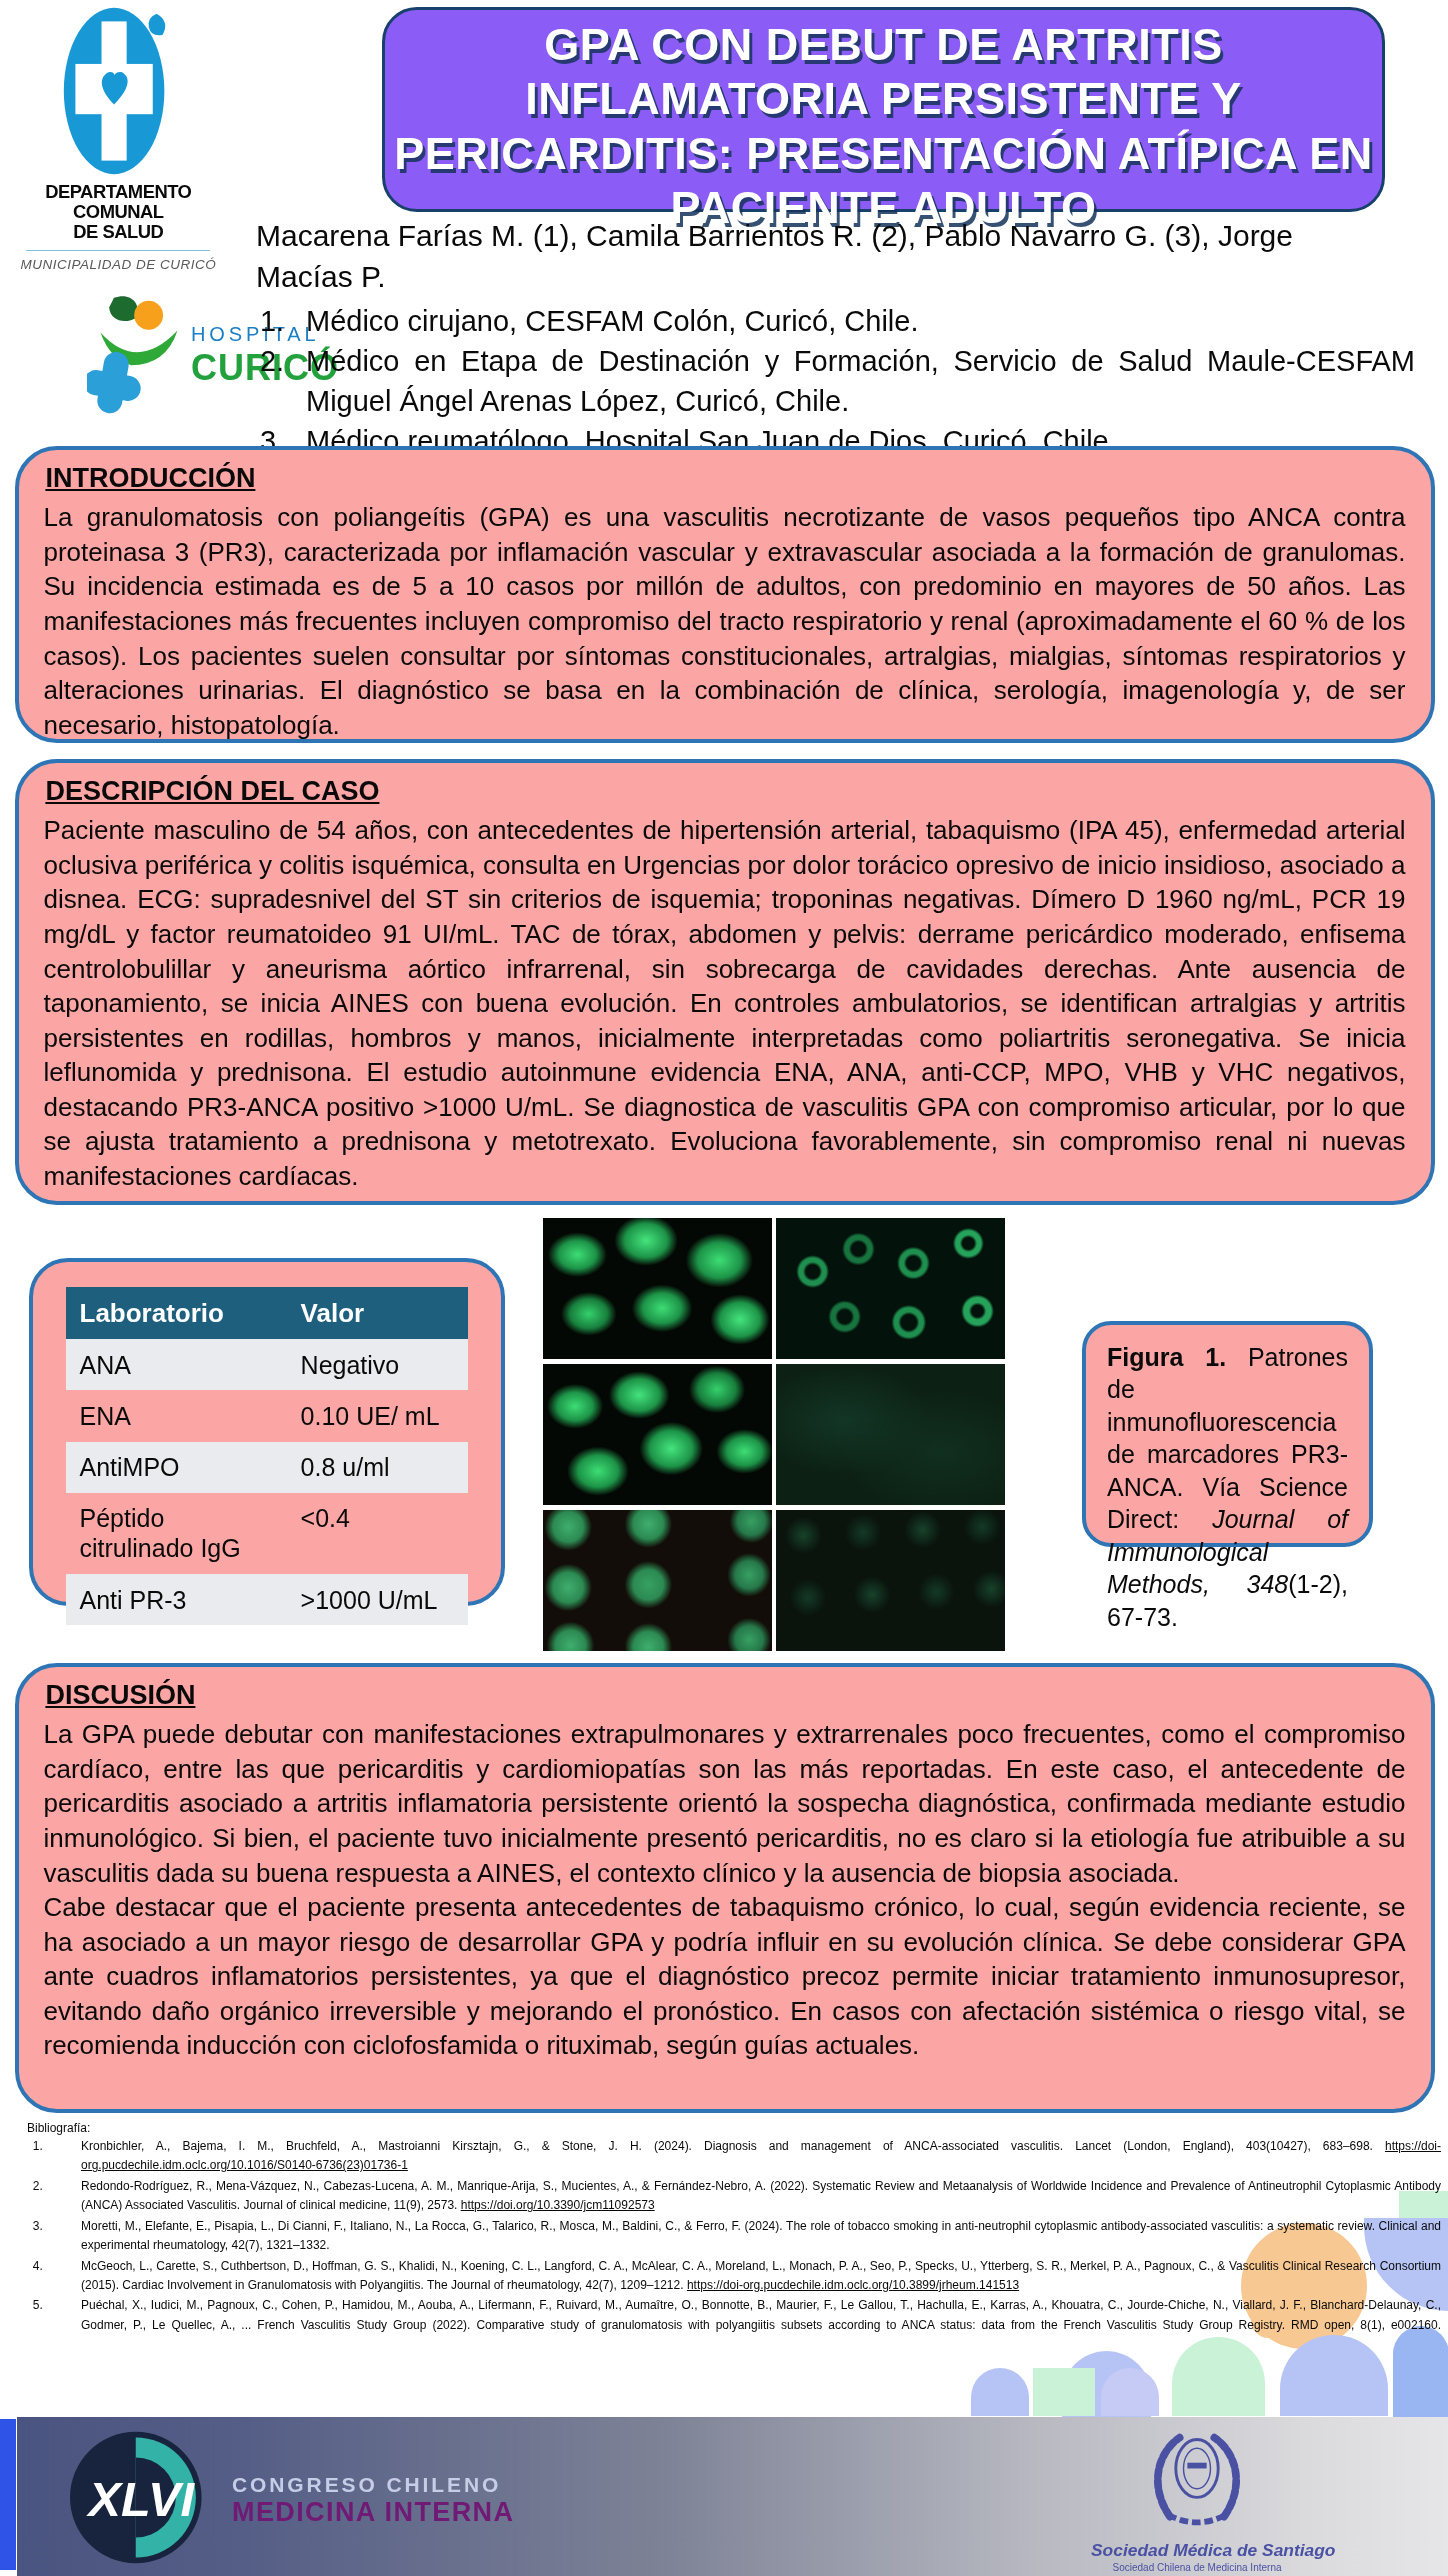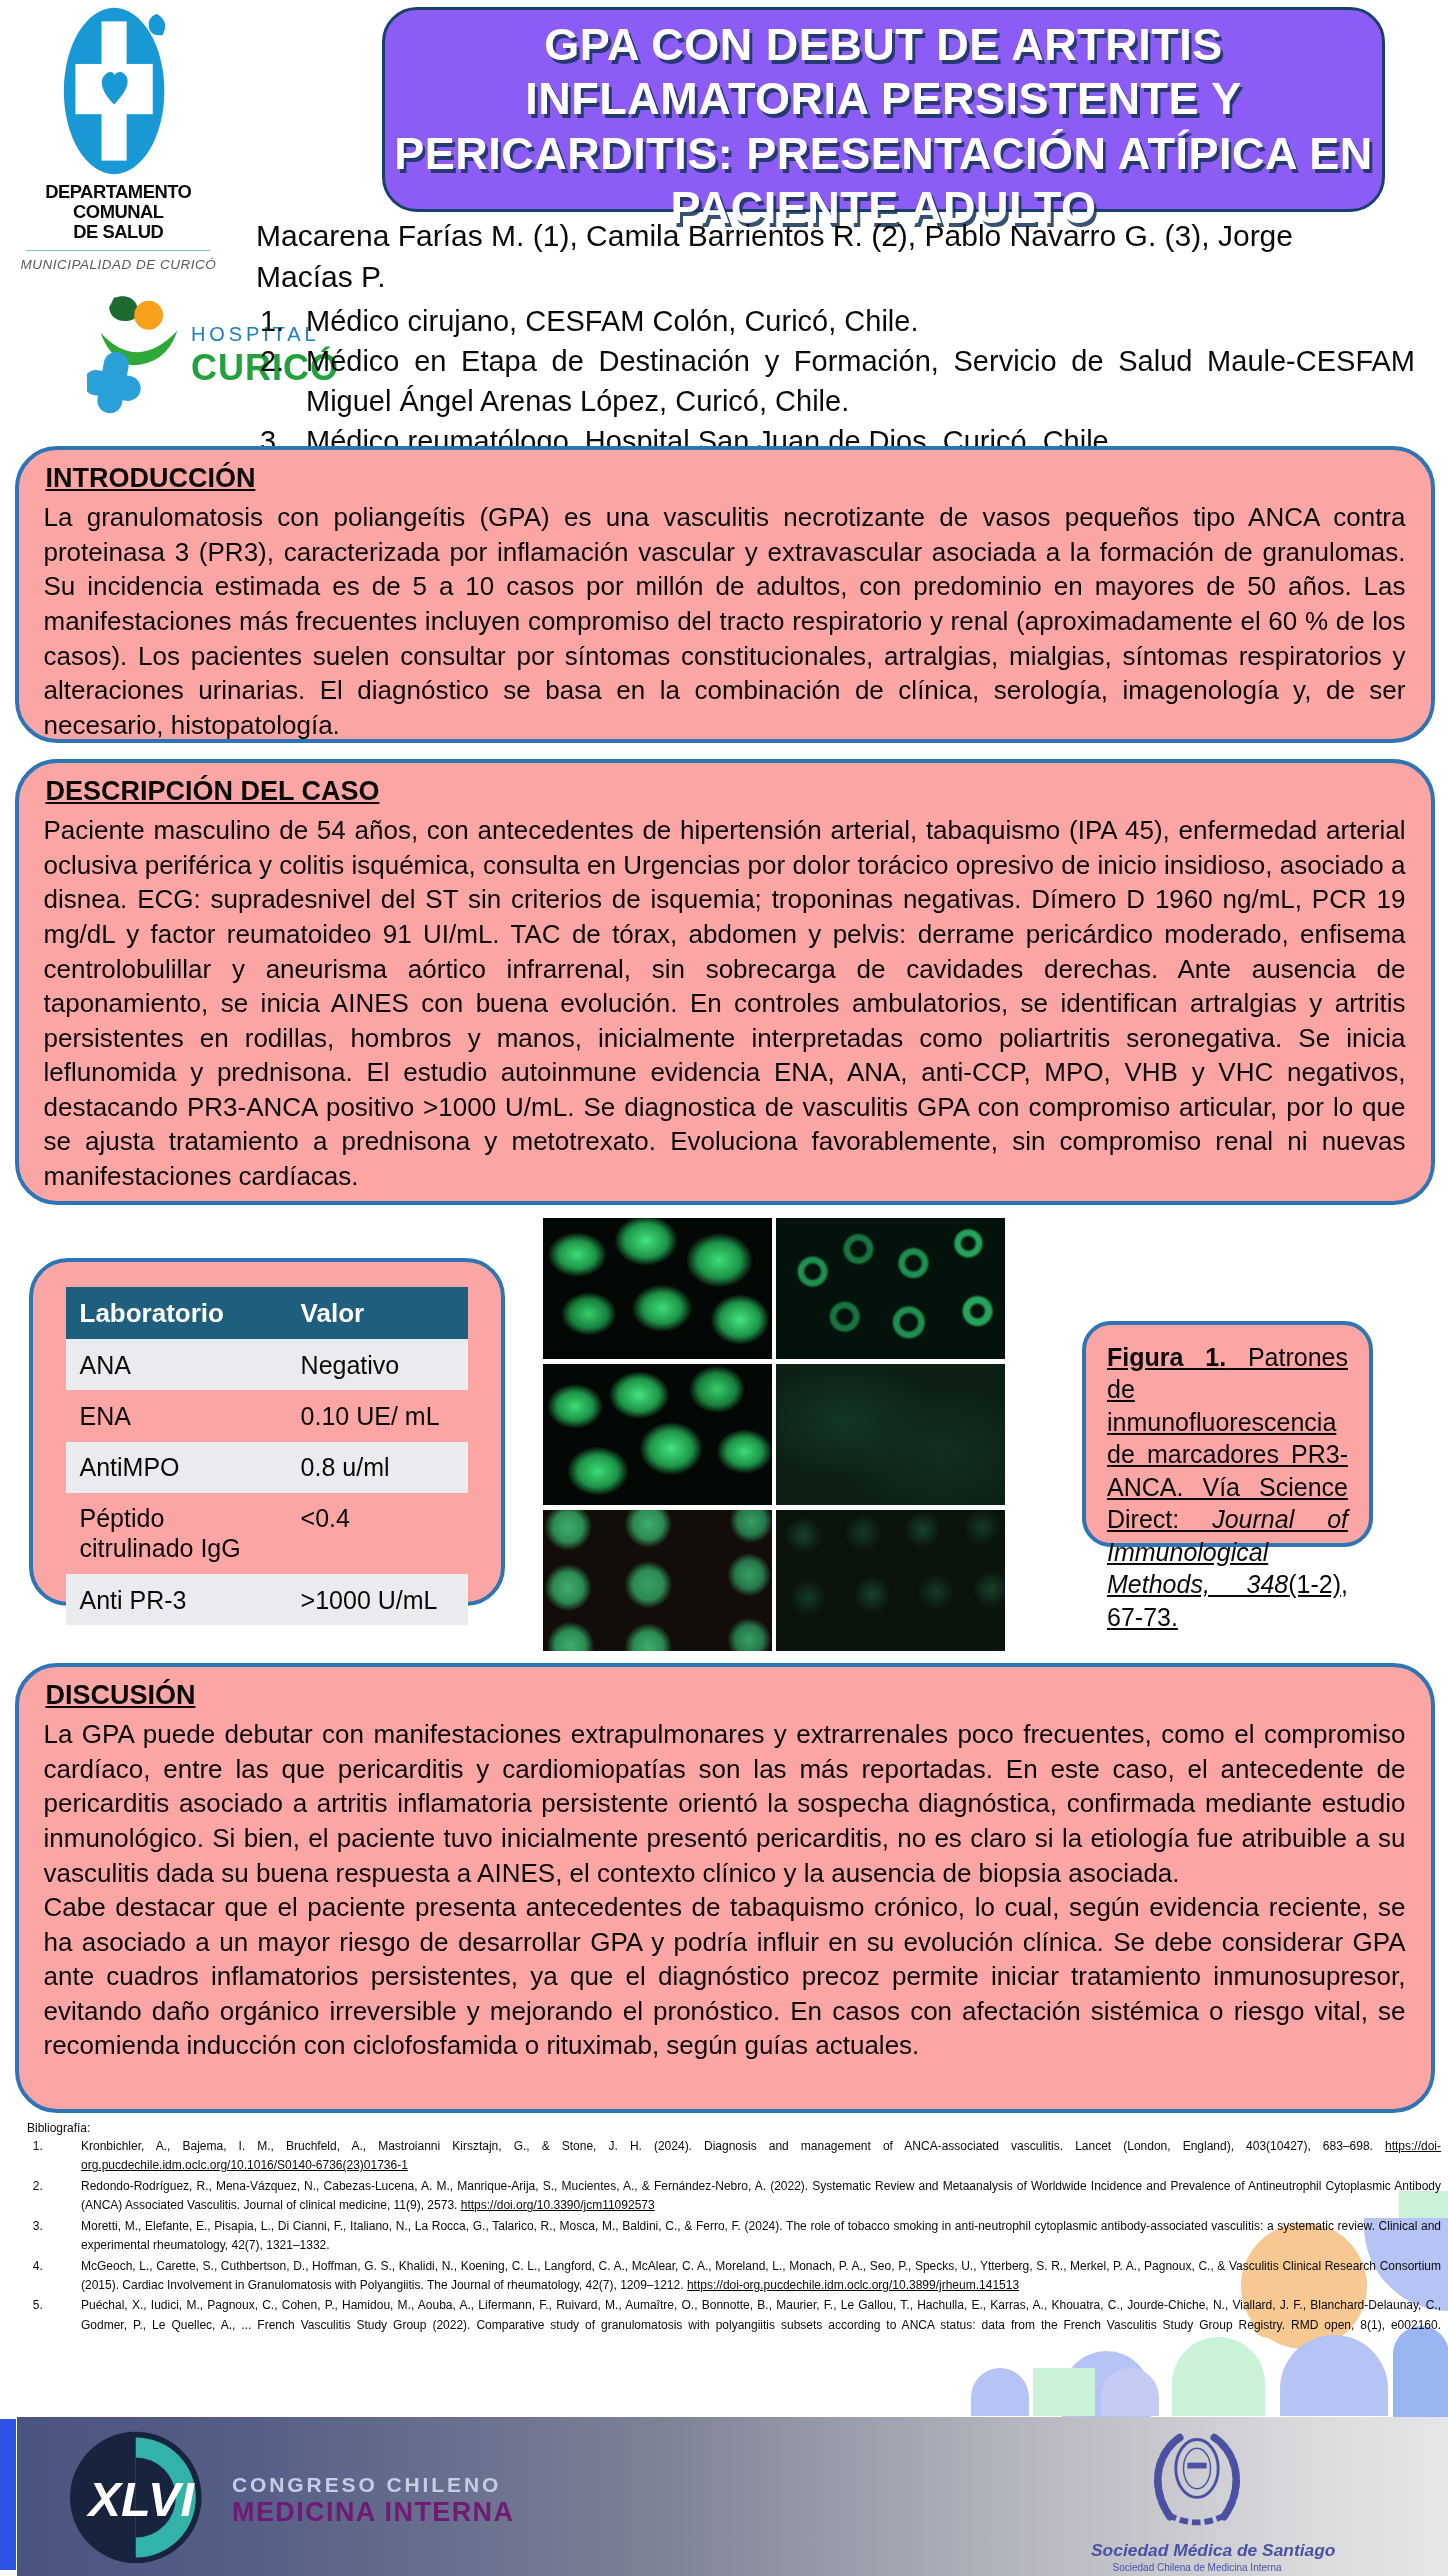--- a/index.html
+++ b/index.html
@@ -93,21 +93,21 @@
   .p6{background-color:#0a140d;background-image:
       radial-gradient(circle 19.3px at 12% 18%,#17422b,transparent 95%),
       radial-gradient(circle 19.3px at 38% 16%,#143a26,transparent 95%),
       radial-gradient(circle 19.3px at 64% 14%,#17422b,transparent 95%),
       radial-gradient(circle 19.3px at 90% 12%,#143a26,transparent 95%),
       radial-gradient(circle 19.3px at 14% 62%,#143a26,transparent 95%),
       radial-gradient(circle 19.3px at 42% 60%,#17422b,transparent 95%),
       radial-gradient(circle 19.3px at 70% 58%,#143a26,transparent 95%),
       radial-gradient(circle 19.3px at 94% 56%,#17422b,transparent 95%);}
 
-  .caption-box{left:1082px;top:1321px;width:291px;height:226px;border-radius:29px;padding:15.5px 21px;text-decoration:underline;}
+  .caption-box{left:1082px;top:1321px;width:291px;height:226px;border-radius:29px;padding:15.5px 21px;}
   .caption{font-size:25px;line-height:1.3;text-align:justify;}
   .caption .b{font-weight:bold;}
   .caption .i{font-style:italic;}
 
   
   .biblio{position:absolute;left:27px;top:2121px;width:1414px;z-index:2;}
   .biblio .lbl{font-size:12px;margin-bottom:1.9px;}
   .biblio ol{margin:0;padding:0;list-style:none;counter-reset:ref;}
   .biblio li{counter-increment:ref;position:relative;padding-left:54px;font-size:12px;
              line-height:1.62;text-align:justify;margin-bottom:1px;}

